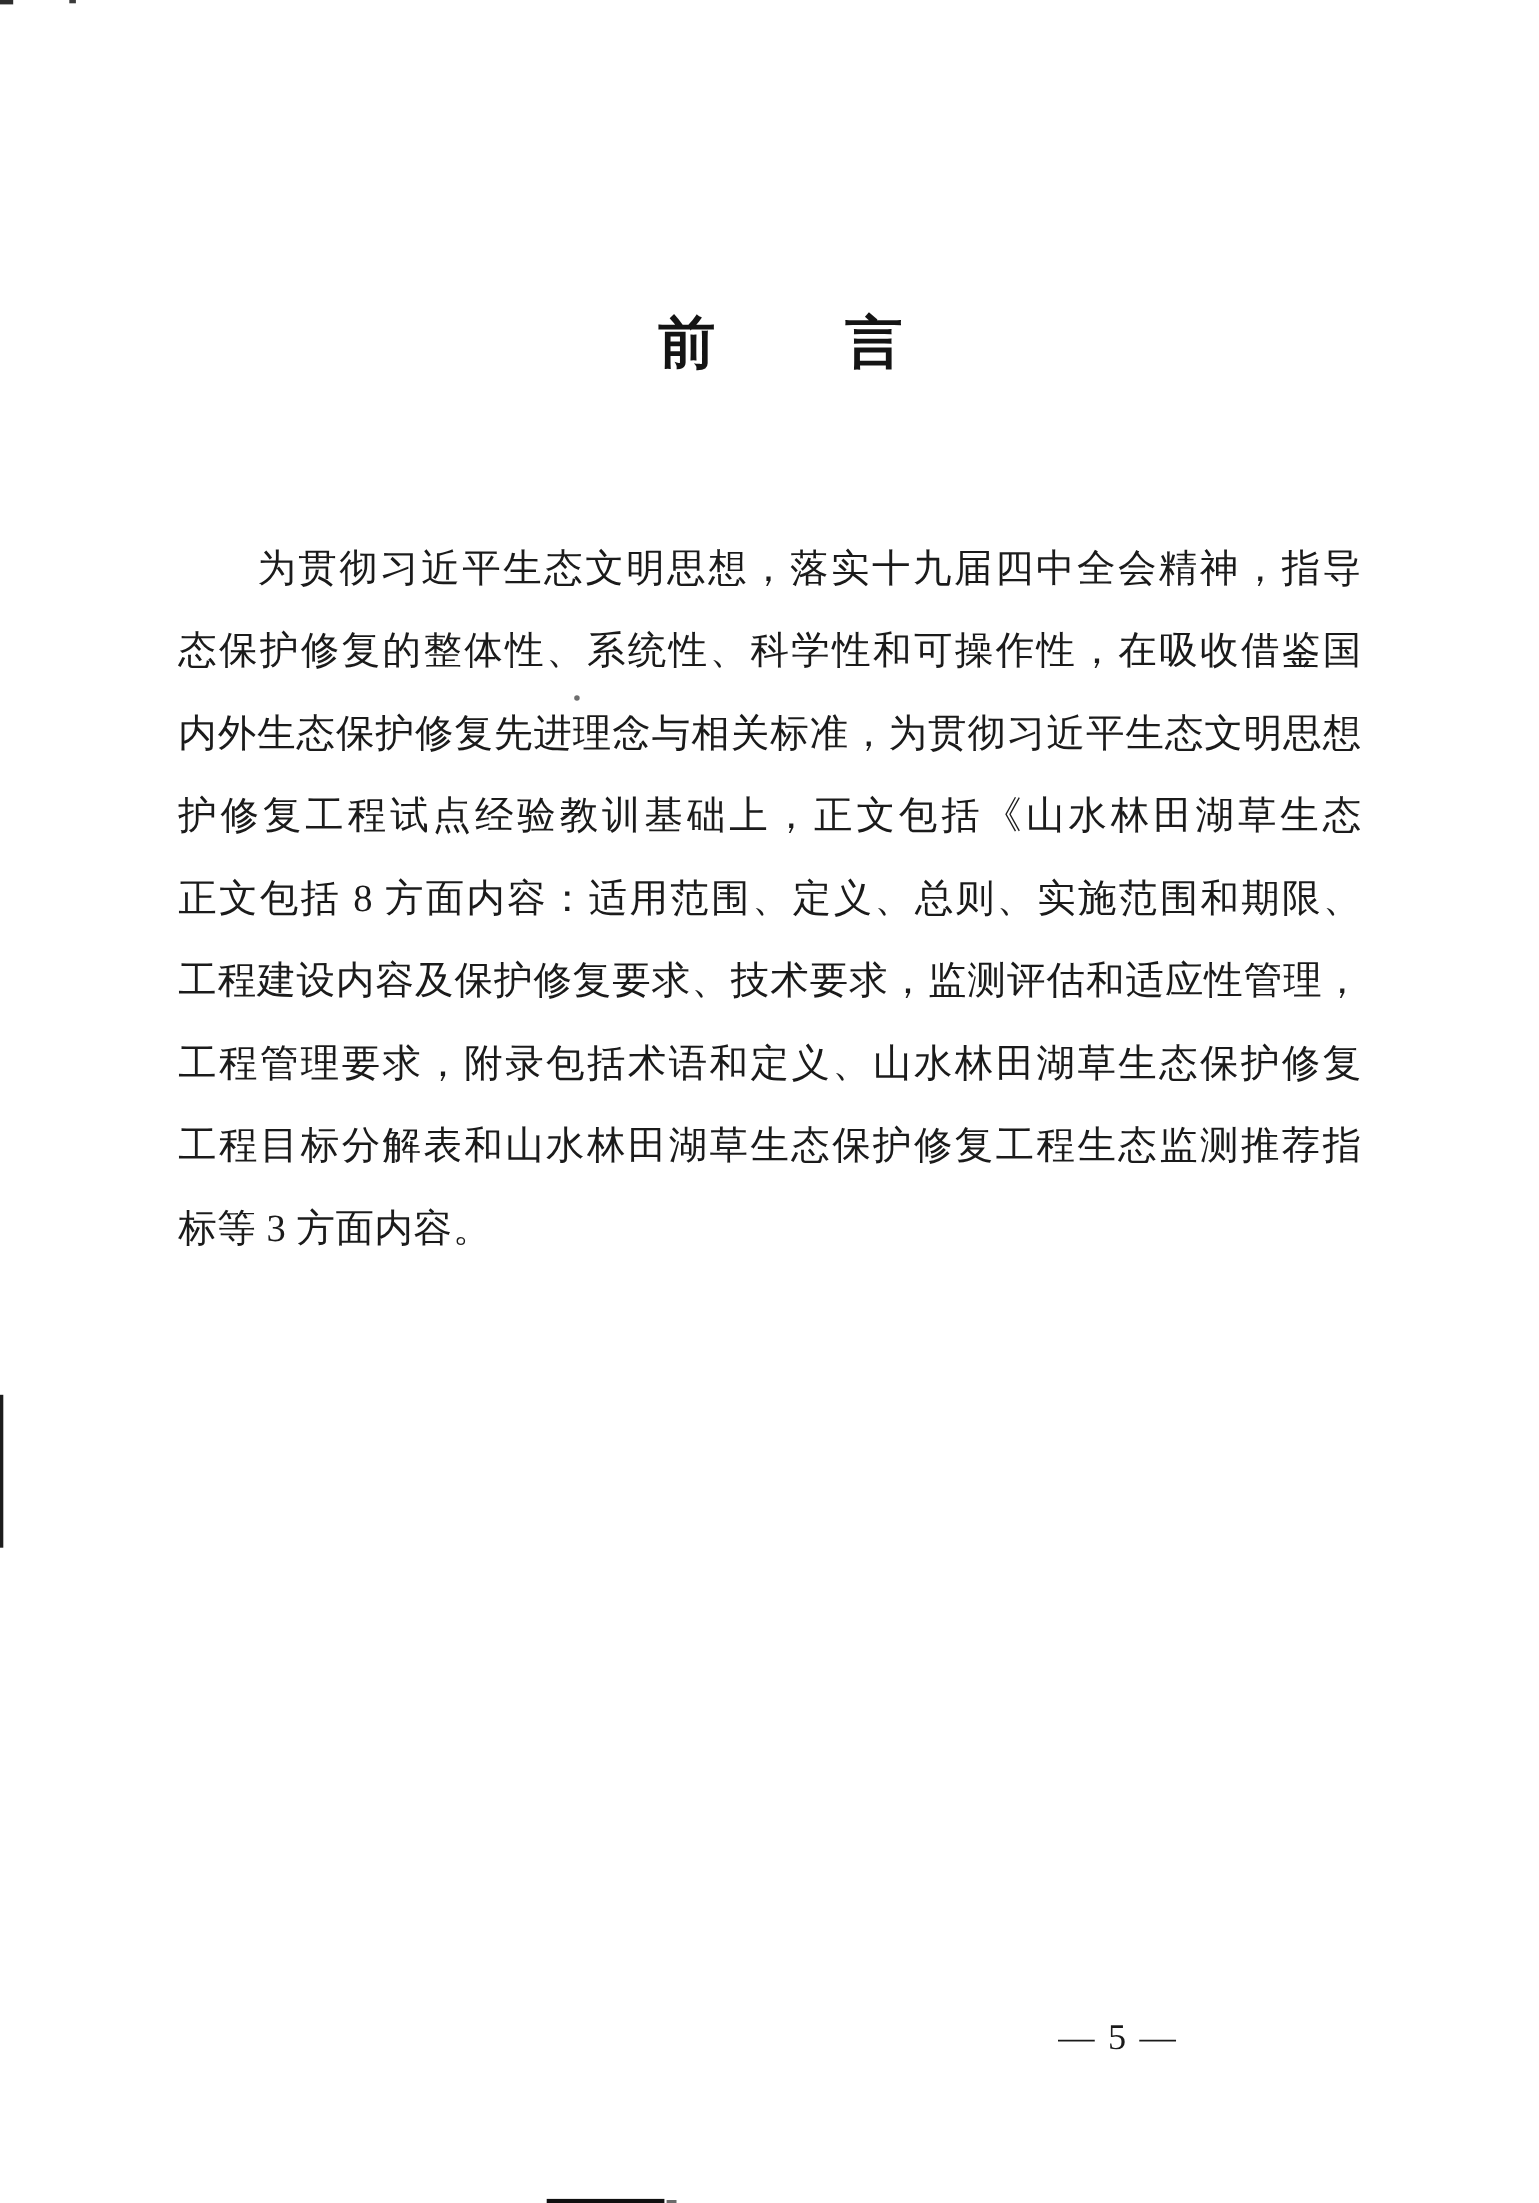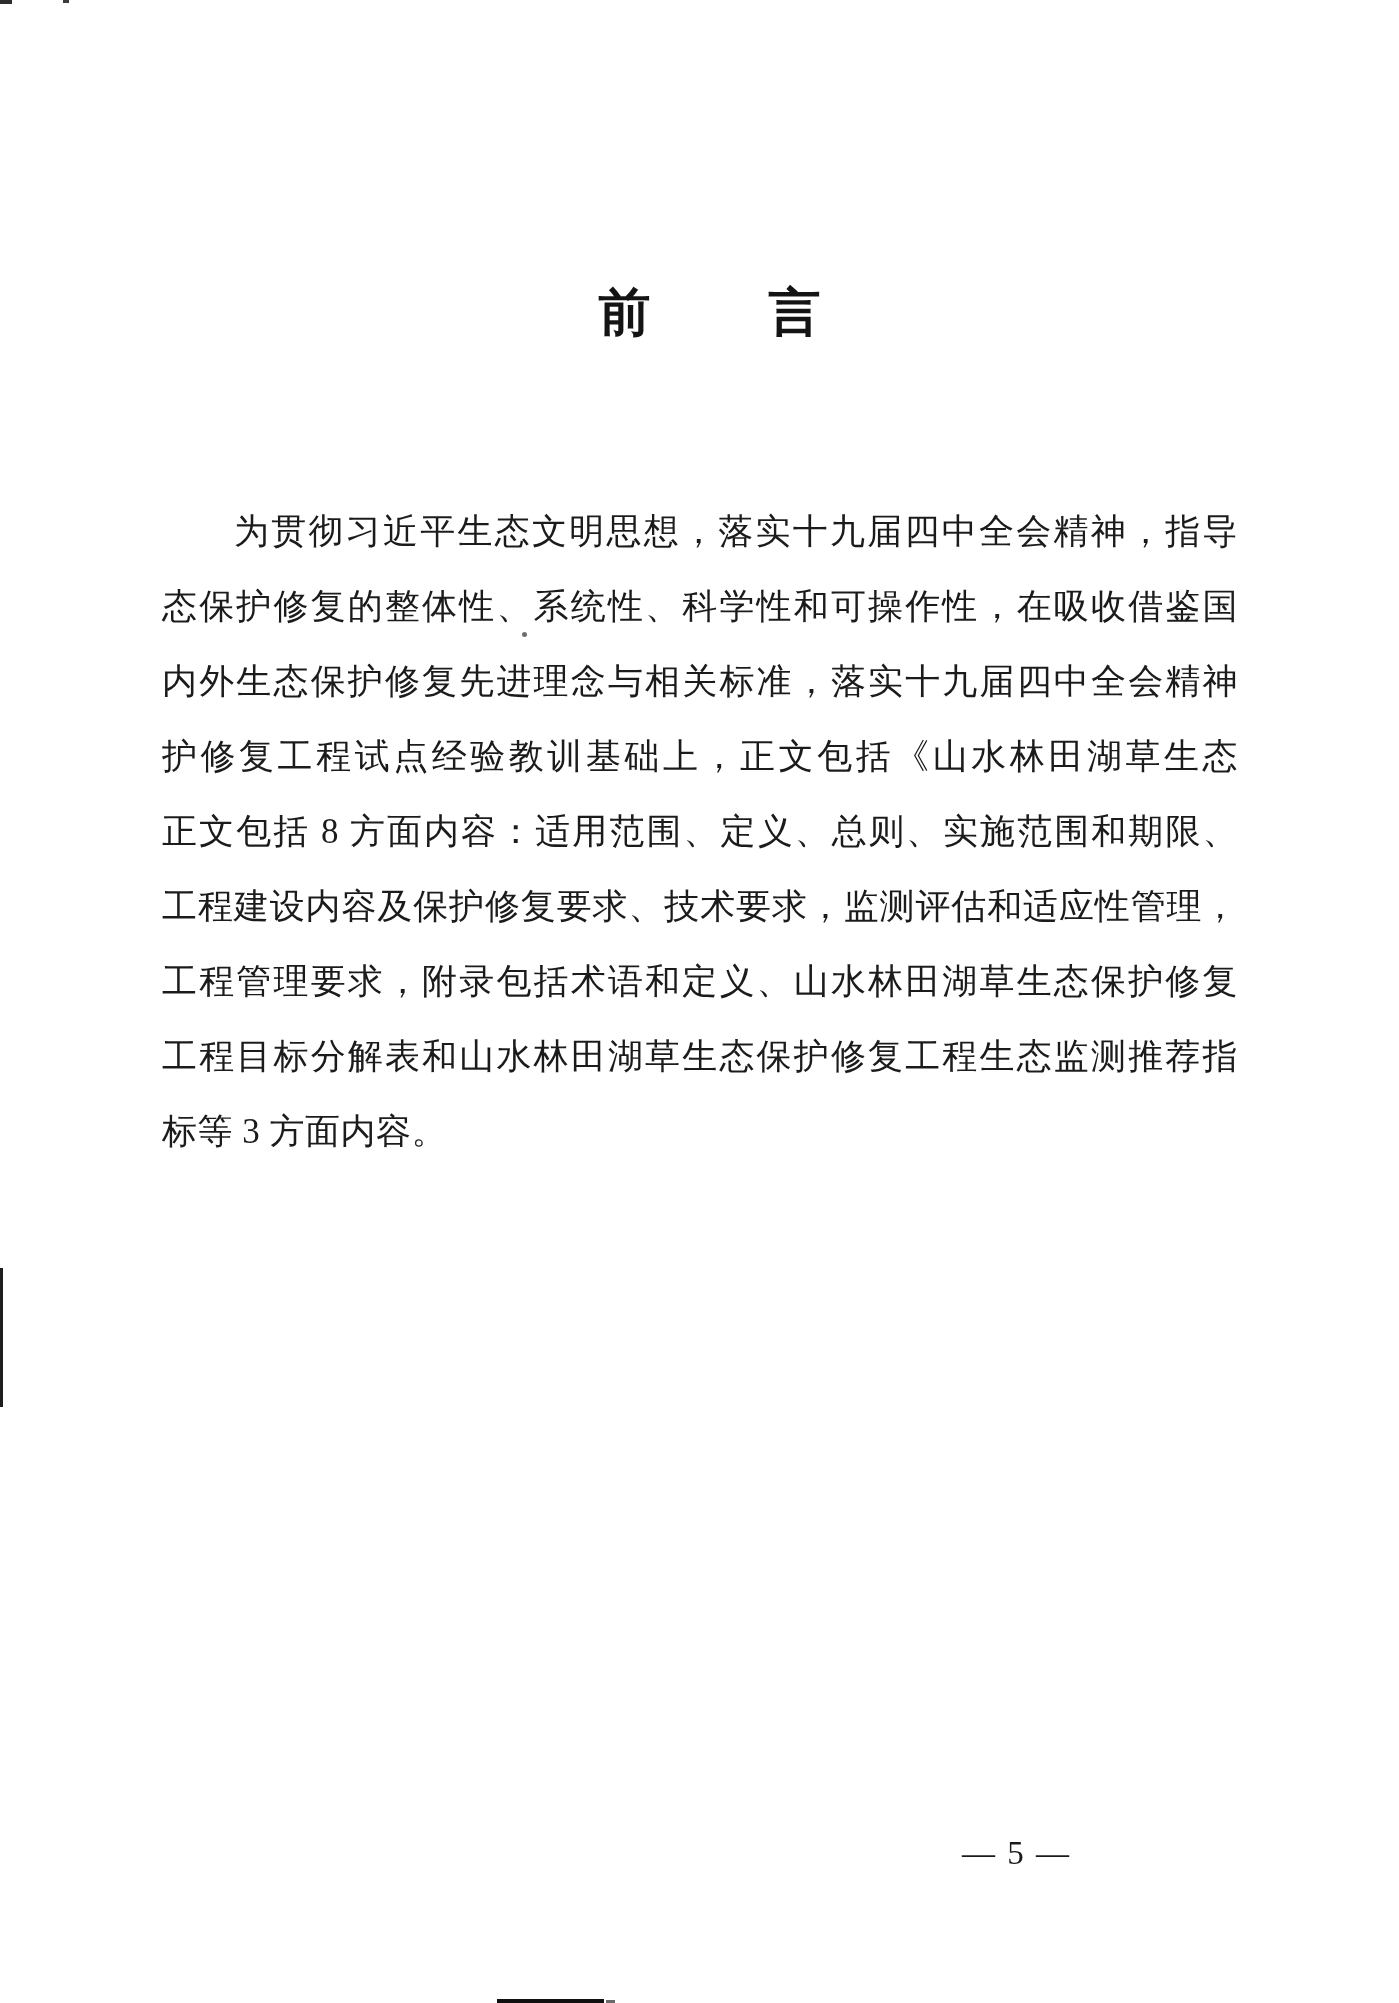--- a/index.html
+++ b/index.html
@@ -29,21 +29,21 @@
     column-gap: 118px;
     transform: translateX(10px);
     font-size: 52px;
     font-weight: bold;
     line-height: 60px;
     color: #141414;
   }
   
   .doc-body {
     position: absolute;
-    top: 494px;
+    top: 479px;
     left: 162px;
     width: 1076px;
   }
   .body-line {
     height: 75px;
     line-height: 75px;
     font-size: 35px;
     letter-spacing: 0.5px;
     text-align: justify;
     text-align-last: justify;
@@ -108,21 +108,21 @@
 <div class="page">
 
   <h1 class="doc-title">
     <span>前</span>
     <span>言</span>
   </h1>
 
   <div class="doc-body">
     <div class="body-line indent">为贯彻习近平生态文明思想，落实十九届四中全会精神，指导</div>
     <div class="body-line">态保护修复的整体性、系统性、科学性和可操作性，在吸收借鉴国</div>
-    <div class="body-line">内外生态保护修复先进理念与相关标准，落实十九届四中全会精神</div>
+    <div class="body-line">内外生态保护修复先进理念与相关标准，为贯彻习近平生态文明思想</div>
     <div class="body-line">护修复工程试点经验教训基础上，正文包括《山水林田湖草生态</div>
     <div class="body-line">正文包括 8 方面内容：适用范围、定义、总则、实施范围和期限、</div>
     <div class="body-line">工程建设内容及保护修复要求、技术要求，监测评估和适应性管理，</div>
     <div class="body-line">工程管理要求，附录包括术语和定义、山水林田湖草生态保护修复</div>
     <div class="body-line">工程目标分解表和山水林田湖草生态保护修复工程生态监测推荐指</div>
     <div class="body-line last">标等 3 方面内容。</div>
   </div>
 
   <div class="page-number">— 5 —</div>
 

